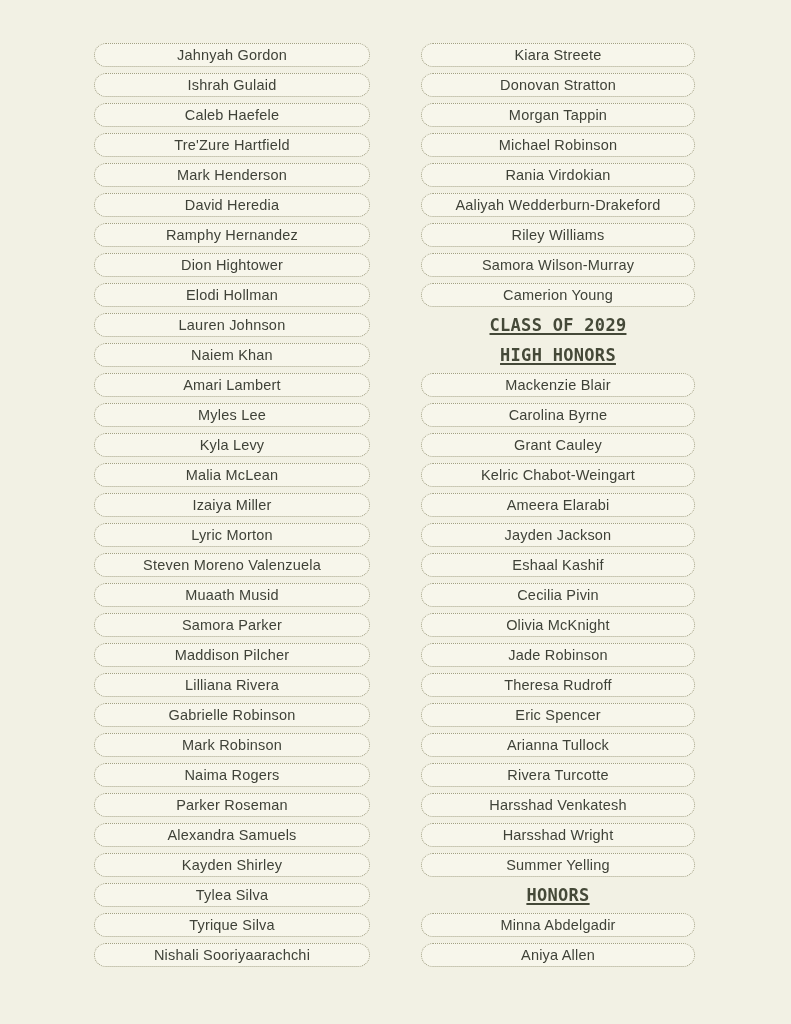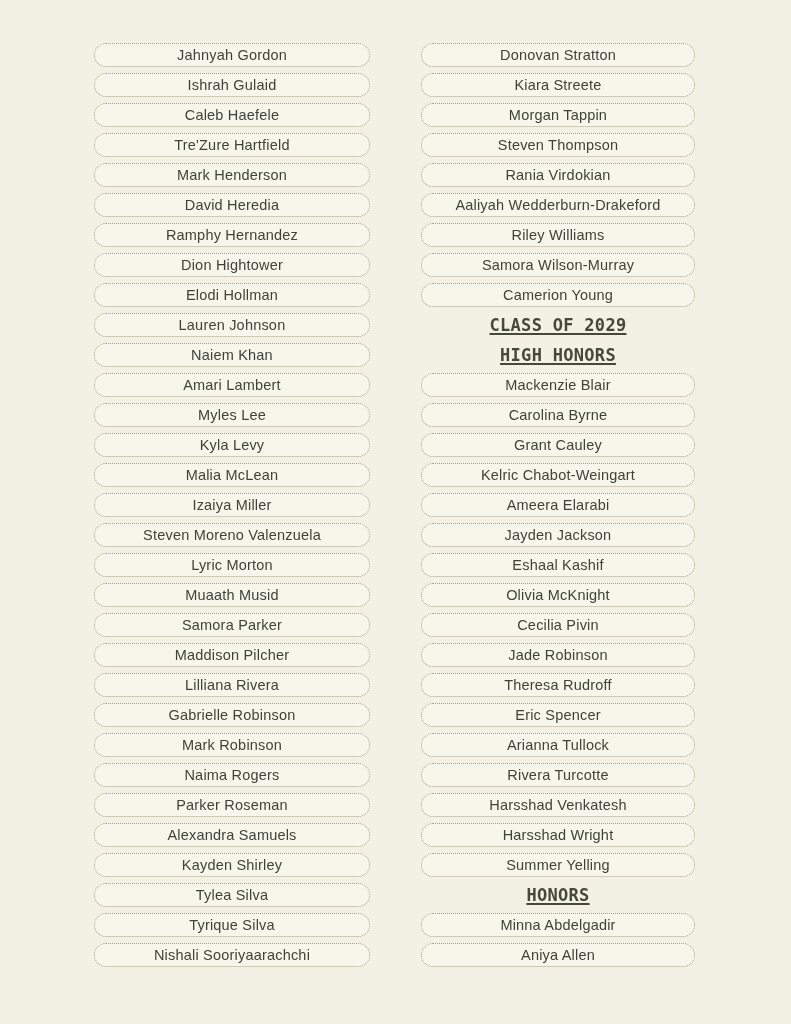--- a/index.html
+++ b/index.html
@@ -79,57 +79,57 @@
         <div class="name-pill">Ramphy Hernandez</div>
         <div class="name-pill">Dion Hightower</div>
         <div class="name-pill">Elodi Hollman</div>
         <div class="name-pill">Lauren Johnson</div>
         <div class="name-pill">Naiem Khan</div>
         <div class="name-pill">Amari Lambert</div>
         <div class="name-pill">Myles Lee</div>
         <div class="name-pill">Kyla Levy</div>
         <div class="name-pill">Malia McLean</div>
         <div class="name-pill">Izaiya Miller</div>
+        <div class="name-pill">Lyric Morton</div>
         <div class="name-pill">Steven Moreno Valenzuela</div>
-        <div class="name-pill">Lyric Morton</div>
         <div class="name-pill">Muaath Musid</div>
         <div class="name-pill">Samora Parker</div>
         <div class="name-pill">Maddison Pilcher</div>
         <div class="name-pill">Lilliana Rivera</div>
         <div class="name-pill">Gabrielle Robinson</div>
         <div class="name-pill">Mark Robinson</div>
         <div class="name-pill">Naima Rogers</div>
         <div class="name-pill">Parker Roseman</div>
         <div class="name-pill">Alexandra Samuels</div>
         <div class="name-pill">Kayden Shirley</div>
         <div class="name-pill">Tylea Silva</div>
         <div class="name-pill">Tyrique Silva</div>
         <div class="name-pill">Nishali Sooriyaarachchi</div>
       </div>
     <div class="column column-right">
+        <div class="name-pill">Kiara Streete</div>
         <div class="name-pill">Donovan Stratton</div>
-        <div class="name-pill">Kiara Streete</div>
         <div class="name-pill">Morgan Tappin</div>
-        <div class="name-pill">Steven Thompson</div>
+        <div class="name-pill">Michael Robinson</div>
         <div class="name-pill">Rania Virdokian</div>
         <div class="name-pill">Aaliyah Wedderburn-Drakeford</div>
         <div class="name-pill">Riley Williams</div>
         <div class="name-pill">Samora Wilson-Murray</div>
         <div class="name-pill">Camerion Young</div>
         <div class="section-header">CLASS OF 2029</div>
         <div class="section-header">HIGH HONORS</div>
         <div class="name-pill">Mackenzie Blair</div>
         <div class="name-pill">Carolina Byrne</div>
         <div class="name-pill">Grant Cauley</div>
         <div class="name-pill">Kelric Chabot-Weingart</div>
         <div class="name-pill">Ameera Elarabi</div>
         <div class="name-pill">Jayden Jackson</div>
         <div class="name-pill">Eshaal Kashif</div>
+        <div class="name-pill">Cecilia Pivin</div>
         <div class="name-pill">Olivia McKnight</div>
-        <div class="name-pill">Cecilia Pivin</div>
         <div class="name-pill">Jade Robinson</div>
         <div class="name-pill">Theresa Rudroff</div>
         <div class="name-pill">Eric Spencer</div>
         <div class="name-pill">Arianna Tullock</div>
         <div class="name-pill">Rivera Turcotte</div>
         <div class="name-pill">Harsshad Venkatesh</div>
         <div class="name-pill">Harsshad Wright</div>
         <div class="name-pill">Summer Yelling</div>
         <div class="section-header">HONORS</div>
         <div class="name-pill">Minna Abdelgadir</div>

